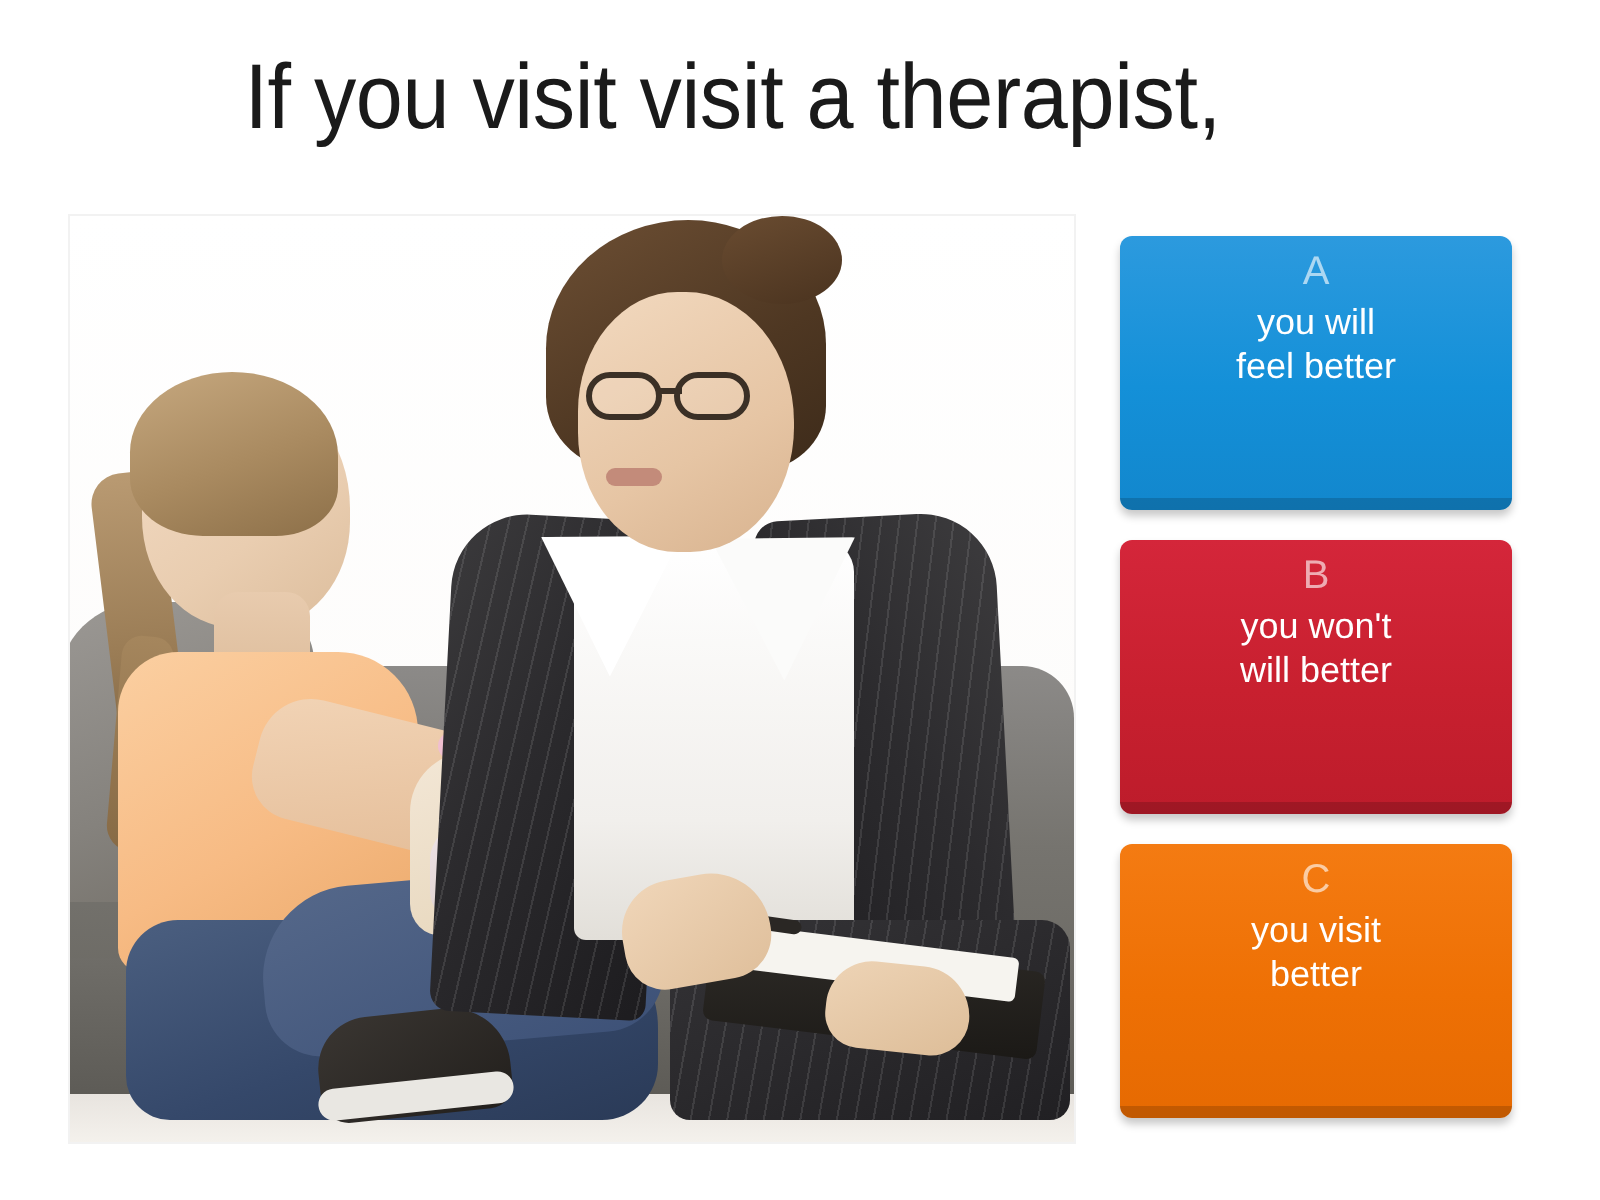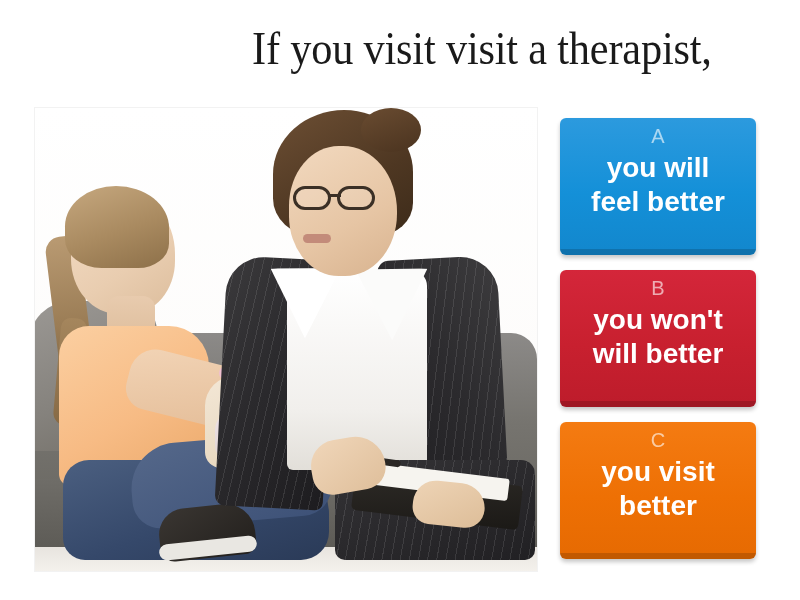--- a/index.html
+++ b/index.html
@@ -22,22 +22,21 @@
   
   #question-area {
     position: absolute;
     left: 0;
     top: 0;
     width: 732px;
     height: 108px;
     overflow: hidden;
     display: flex;
     align-items: flex-start;
-    justify-content: flex-end;
-    font-family: Liberation Serif, serif;
+    justify-content: center;
   }
   #question-text {
     font-size: 46px;
     line-height: 1.26;
     font-weight: 400;
     color: #1a1a1a;
     text-align: center;
     letter-spacing: -0.2px;
     padding-top: 20px;
     white-space: pre-line;
@@ -299,22 +298,22 @@
   .answer-card.c { height: 137px; background: linear-gradient(180deg,#f47b12 0%, #ee7004 55%, #e66a02 100%); }
 
   .answer-letter {
     font-size: 20px;
     font-weight: 400;
     line-height: 1.25;
     color: rgba(255,255,255,0.62);
     margin-bottom: 2px;
   }
   .answer-text {
-    font-size: 28px;
-    font-weight: 700;
+    font-size: 18px;
+    font-weight: 400;
     line-height: 1.22;
     color: #ffffff;
     white-space: pre-line;
     padding: 0 4px;
   }
 </style>
 </head>
 <body>
 
 <div id="slide">

